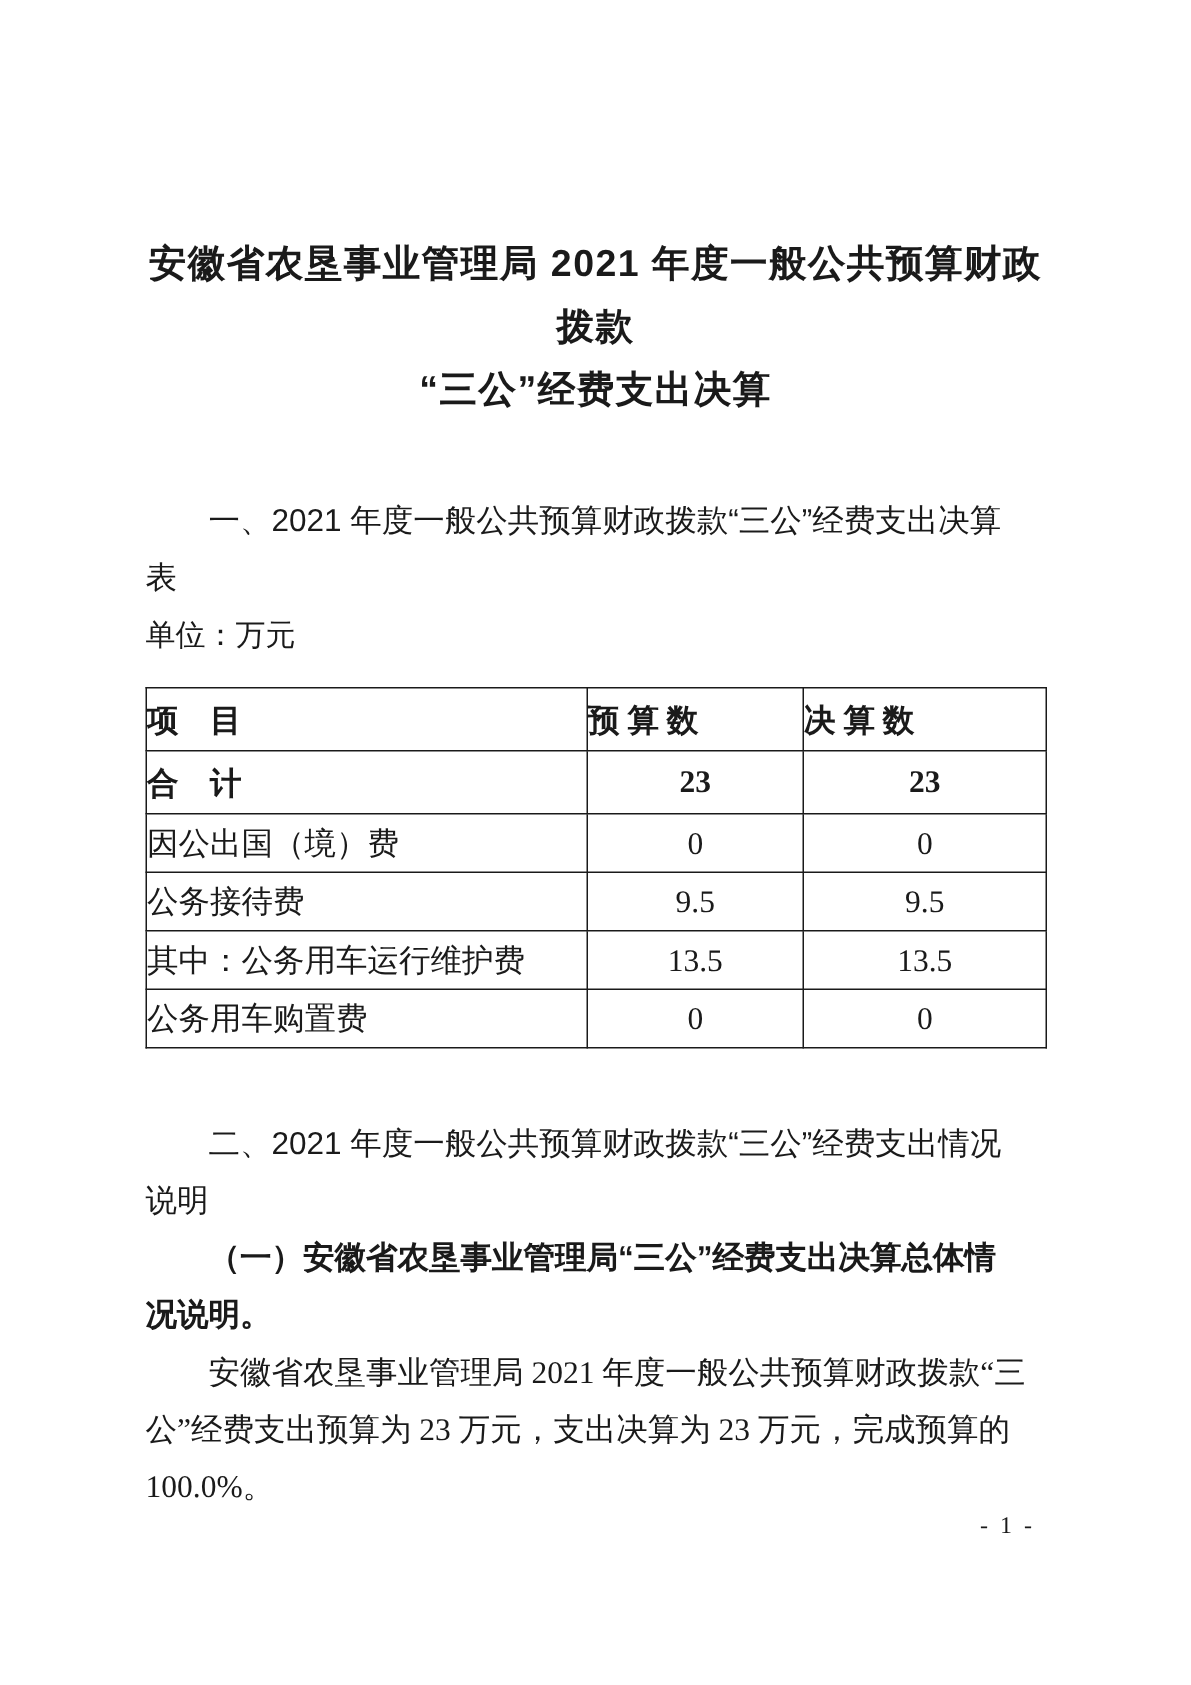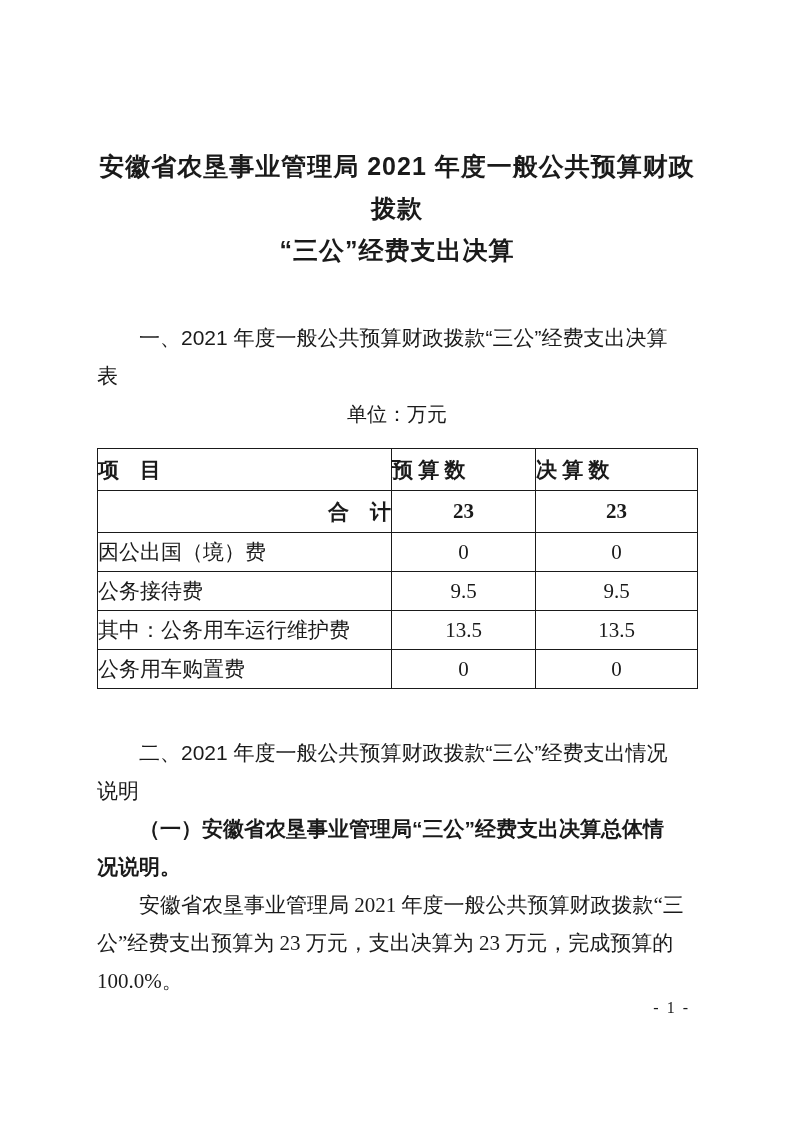--- a/index.html
+++ b/index.html
@@ -4,21 +4,21 @@
 <style>
   html, body {
     margin: 0;
     padding: 0;
     background: #ffffff;
   }
   .page {
     position: relative;
     width: 794px;
     height: 1035px;
-    margin: 0 auto;
+    margin: 10px auto;
     background: #ffffff;
     box-sizing: border-box;
     padding: 145px 97px 0 97px;
     color: #1a1a1a;
     font-family: "Liberation Serif", "DejaVu Serif", serif;
     overflow: hidden;
   }
   
   .doc-title {
     text-align: center;
@@ -32,21 +32,21 @@
   .heading {
     font-family: "Liberation Sans", "DejaVu Sans", sans-serif;
     font-weight: 400;
     font-size: 21px;
     line-height: 38px;
   }
   .sec1-heading { margin-top: 48px; }
   .indent { text-indent: 2em; }
   
   .unit-line {
-    text-align: center;
+    text-align: left;
     font-size: 20px;
     line-height: 38px;
   }
   
   table.expense {
     margin-top: 15px;
     width: 600px;
     border-collapse: collapse;
     table-layout: fixed;
   }
@@ -62,21 +62,21 @@
   }
   tr.hdr th, tr.total-row td { height: 42px; }
   tr.data-row td { height: 39px; }
   tr.hdr th {
     font-weight: 700;
     text-align: left;
   }
   td.lbl { text-align: left; padding-left: 8px; }
   td.lbl-indent1 { text-align: left; padding-left: 32px; }
   td.lbl-indent2 { text-align: left; padding-left: 85px; }
-  td.lbl-center { text-align: right; }
+  td.lbl-center { text-align: left; }
   td.num {
     text-align: center;
     font-family: "Liberation Serif", "DejaVu Serif", serif;
     font-size: 20px;
   }
   .bold { font-weight: 700; }
   
   .sec2-heading { margin-top: 45px; }
   .sub-heading {
     font-family: "Liberation Sans", "DejaVu Sans", sans-serif;

